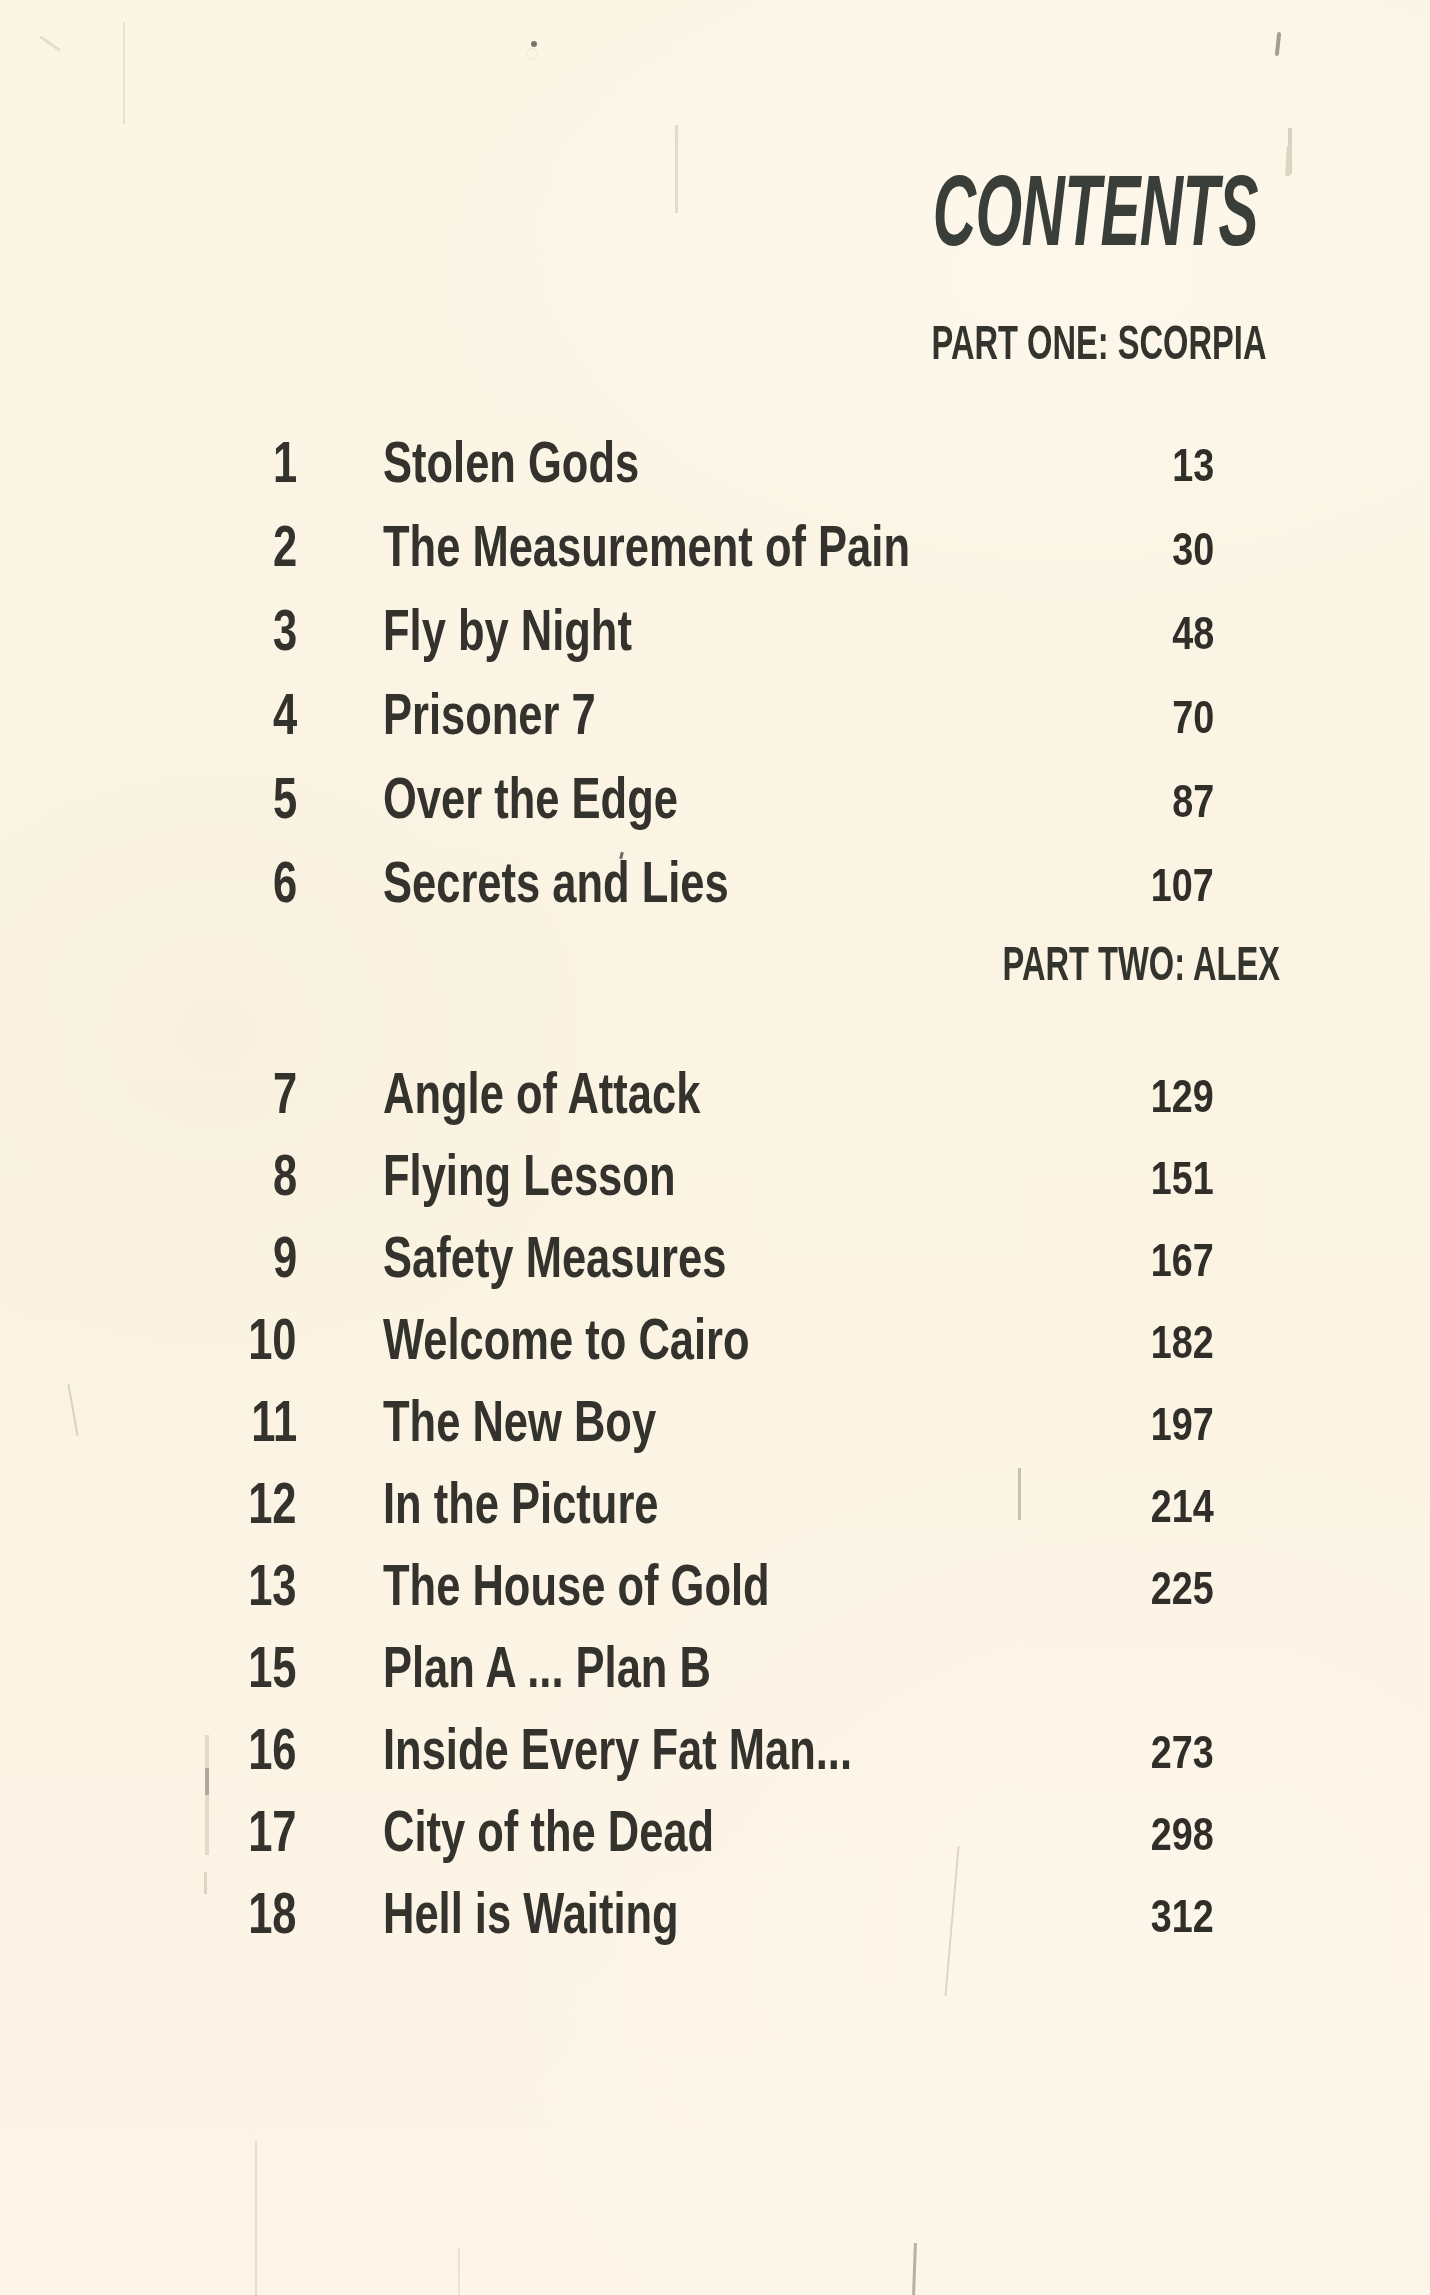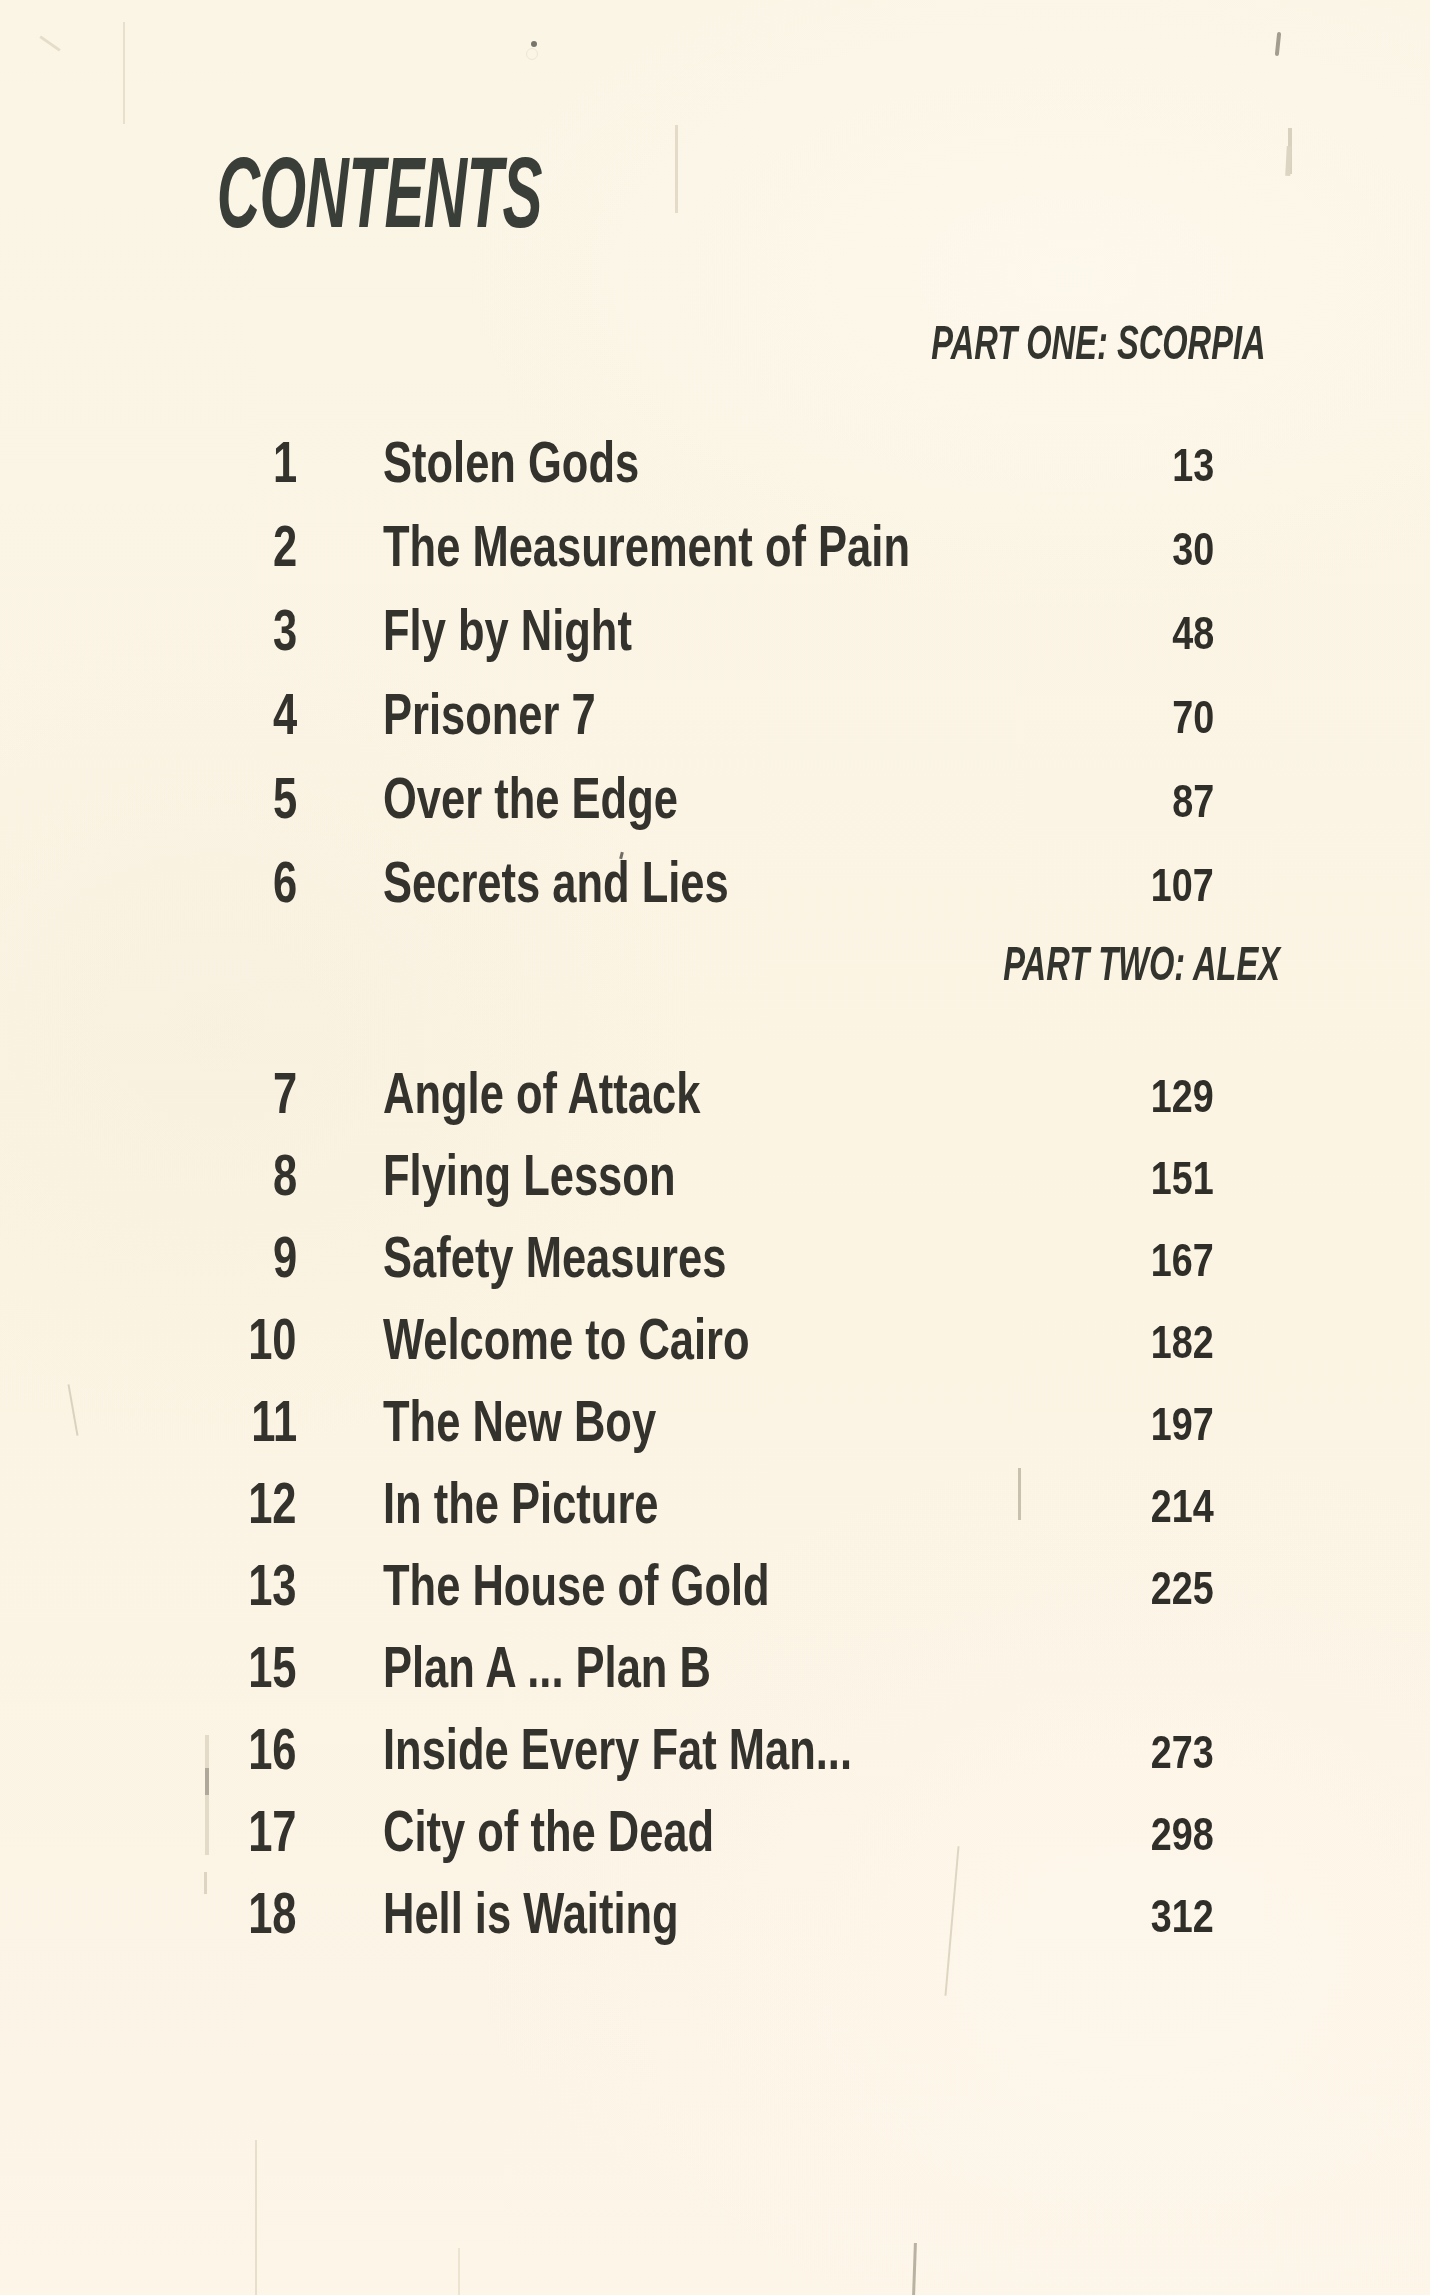--- a/index.html
+++ b/index.html
@@ -9,31 +9,31 @@
     background-color:#fbf4e4;
     background-image:
       radial-gradient(ellipse 900px 500px at 75% 12%, rgba(253,248,236,.9), rgba(253,248,236,0) 70%),
       radial-gradient(ellipse 700px 600px at 15% 45%, rgba(246,238,221,.55), rgba(246,238,221,0) 70%),
       radial-gradient(ellipse 900px 700px at 80% 85%, rgba(253,246,235,.8), rgba(253,246,235,0) 75%),
       linear-gradient(180deg, #fbf5e6 0%, #fbf4e3 55%, #fcf5e8 100%);
   }
 
   
   .contents-title {
-    position:absolute; top:142px; left:0; width:1240px; margin:0;
-    font-size:100px; line-height:1;
+    position:absolute; top:142px; left:0; width:1240px; margin:18px;
+    text-align:right; font-size:100px; line-height:1;
     font-weight:bold; font-style:italic; color:#3a3e39; letter-spacing:-1px;
   }
   .contents-title .tx { display:inline-block; white-space:nowrap;
     transform:scaleX(.60); transform-origin:100% 50%; }
 
   
   .part-heading {
     position:absolute; left:0; margin:0; text-align:right;
-    font-size:48px; line-height:1; font-weight:bold; font-style:italic;
+    font-size:48px; line-height:1; font-weight:bold; 
     color:#33342e; letter-spacing:0;
   }
   .part-heading .tx { display:inline-block; white-space:nowrap;
     transform:scaleX(.68); transform-origin:100% 50%; }
   .ph1 { top:319px; width:1266px; }
   .ph2 { top:940px; width:1242px;margin-left:38px; }
 
   
   .toc { position:absolute; left:0; width:1430px; color:#34322c; font-weight:bold; }
   .sec1 { top:419px; }

